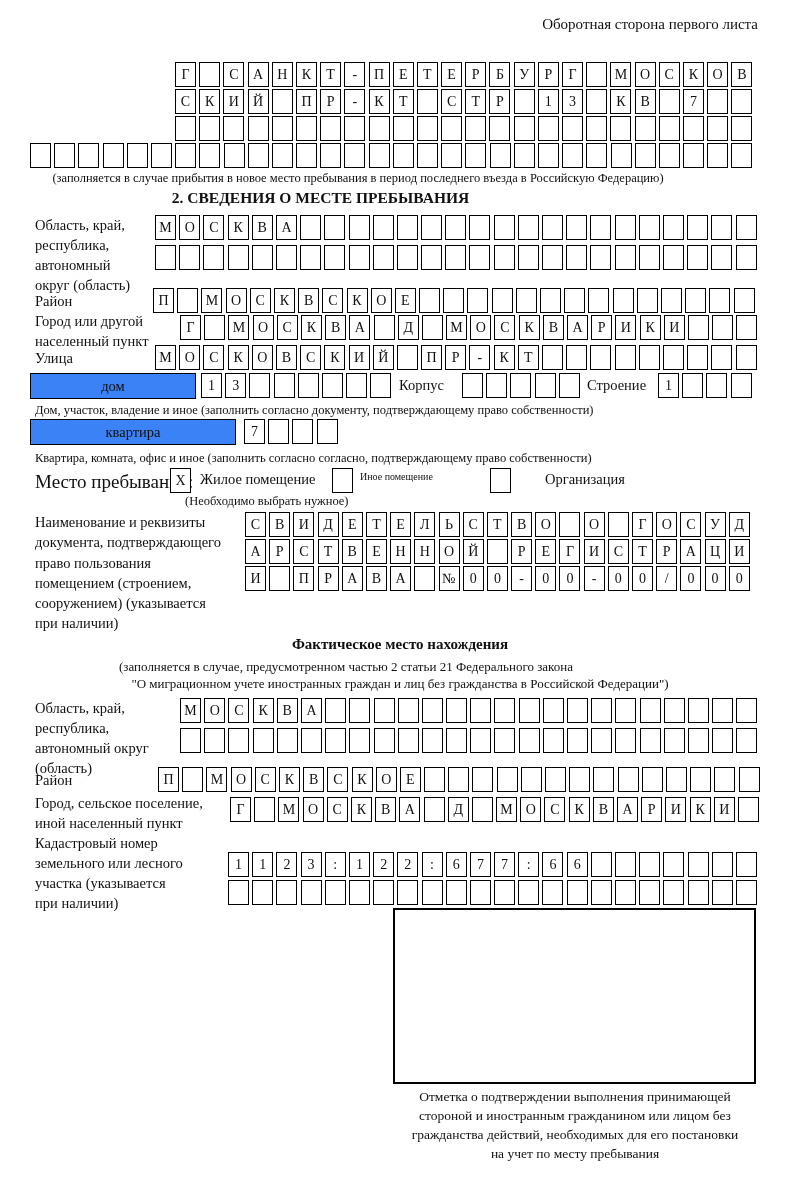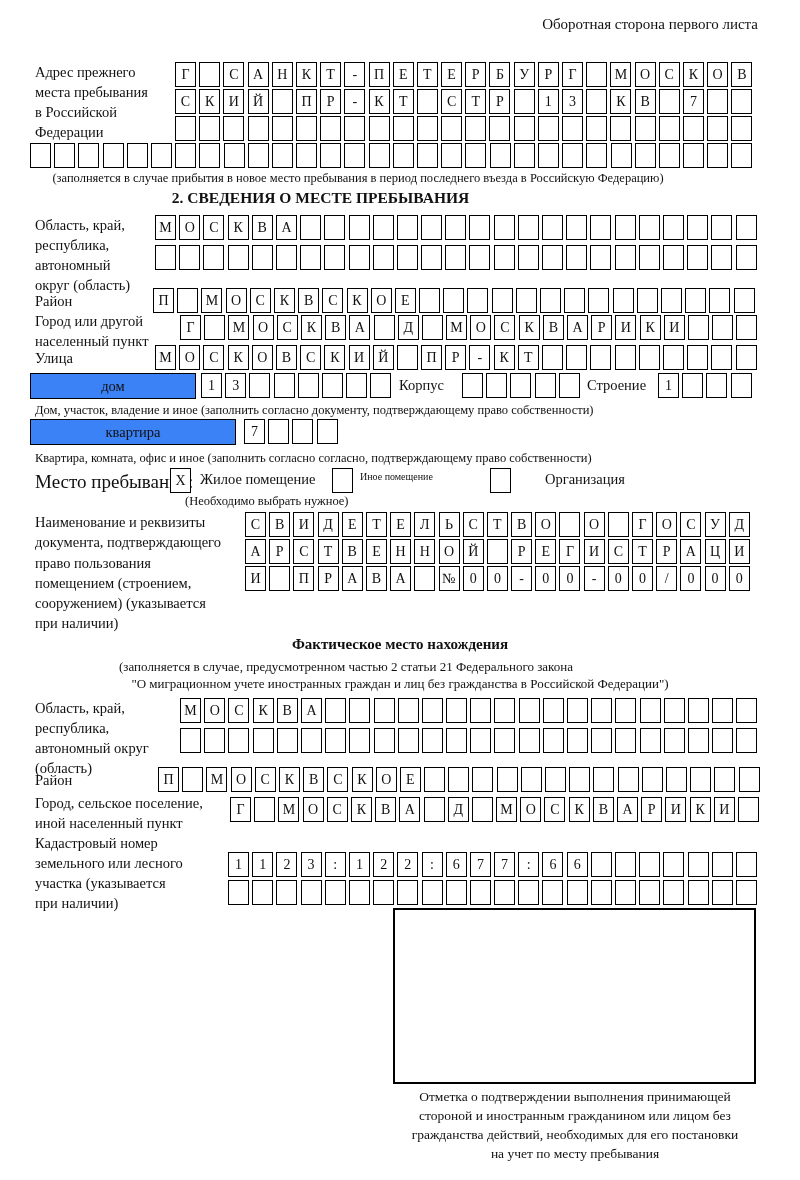--- a/index.html
+++ b/index.html
@@ -42,24 +42,20 @@
     border:2px solid #000;background:#fff;
   }
 </style>
 </head>
 <body>
 
 <div class="page">
 
   <div class="abs" style="top:16px;right:42px;font-size:15px;">Оборотная сторона первого листа</div>
 
-  <div class="abs lbl" style="left:35px;top:62px;">Адрес прежнего
-места пребывания
-в Российской
-Федерации</div>
 
   <div class="cells" style="left:175px;top:62px;">
       <div class="cell">Г</div>
       <div class="cell"></div>
       <div class="cell">С</div>
       <div class="cell">А</div>
       <div class="cell">Н</div>
       <div class="cell">К</div>
       <div class="cell">Т</div>
       <div class="cell">-</div>

